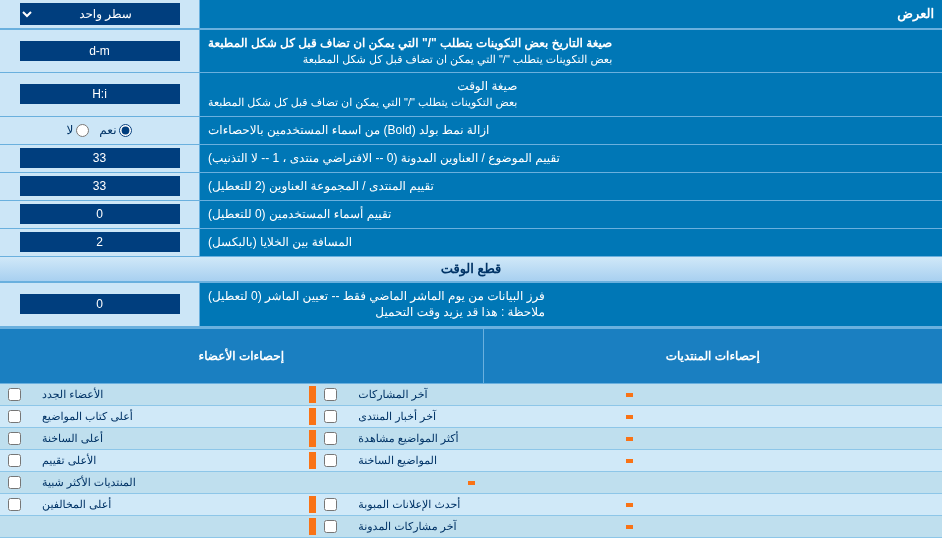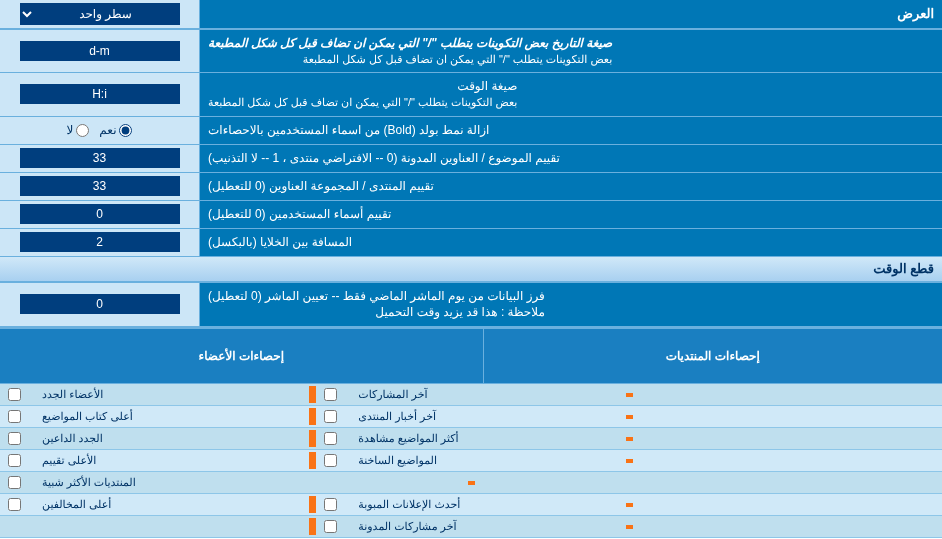--- a/index.html
+++ b/index.html
@@ -57,20 +57,21 @@
       text-align: center;
       font-size: 12px;
       font-family: Arial, Tahoma, sans-serif;
     }
 
     .section-header {
       background: linear-gradient(to bottom, #d0e8f8, #a8d0f0);
       border-bottom: 2px solid #6ab0de;
       display: flex;
       align-items: center;
+      justify-content: center;
       padding: 4px 8px;
       font-weight: bold;
       font-size: 13px;
       color: #003366;
       min-height: 26px;
     }
 
     .radio-cell {
       background: #cce6f7;
       width: 200px;
@@ -192,21 +193,21 @@
       <option>سطر واحد</option>
       <option>سطران</option>
       <option>ثلاثة أسطر</option>
     </select>
   </div>
 </div>
 
 <div class="row">
   <div class="label-cell">
     <div style="text-align:right;">
-      <div style="font-weight:bold;font-style:italic;">صيغة التاريخ
+      <div style="font-weight:bold;">صيغة التاريخ
 بعض التكوينات يتطلب "/" التي يمكن ان تضاف قبل كل شكل المطبعة</div>
       <div style="font-size:11px; direction:rtl;">بعض التكوينات يتطلب "/" التي يمكن ان تضاف قبل كل شكل المطبعة</div>
     </div>
   </div>
   <div class="input-cell">
     <input type="text" class="input-field" value="d-m" style="">
   </div>
 </div>
 
 <div class="row">
@@ -234,21 +235,21 @@
 </div>
 
 <div class="row">
   <div class="label-cell">تقييم الموضوع / العناوين المدونة (0 -- الافتراضي منتدى ، 1 -- لا التذنيب)</div>
   <div class="input-cell">
     <input type="text" class="input-field" value="33" style="">
   </div>
 </div>
 
 <div class="row">
-  <div class="label-cell">تقييم المنتدى / المجموعة العناوين (0 للتعطيل)</div>
+  <div class="label-cell">تقييم المنتدى / المجموعة العناوين (2 للتعطيل)</div>
   <div class="input-cell">
     <input type="text" class="input-field" value="33" style="">
   </div>
 </div>
 
 <div class="row">
   <div class="label-cell">تقييم أسماء المستخدمين (0 للتعطيل)</div>
   <div class="input-cell">
     <input type="text" class="input-field" value="0" style="">
   </div>
@@ -319,21 +320,21 @@
   <div class="stats-body-row">
     <div class="stats-col stats-col-right"></div>
     <div class="stats-col">
       <div class="checkbox-item">
         <span>أكثر المواضيع مشاهدة</span>
         <input type="checkbox" style="">
       </div>
     </div>
     <div class="stats-col">
       <div class="checkbox-item">
-        <span>الجدد الداعين</span>
+        <span>أعلى الساخنة</span>
         <input type="checkbox" style="">
       </div>
     </div>
   </div>
 
   <div class="stats-body-row">
     <div class="stats-col stats-col-right"></div>
     <div class="stats-col">
       <div class="checkbox-item">
         <span>المواضيع الساخنة</span>

